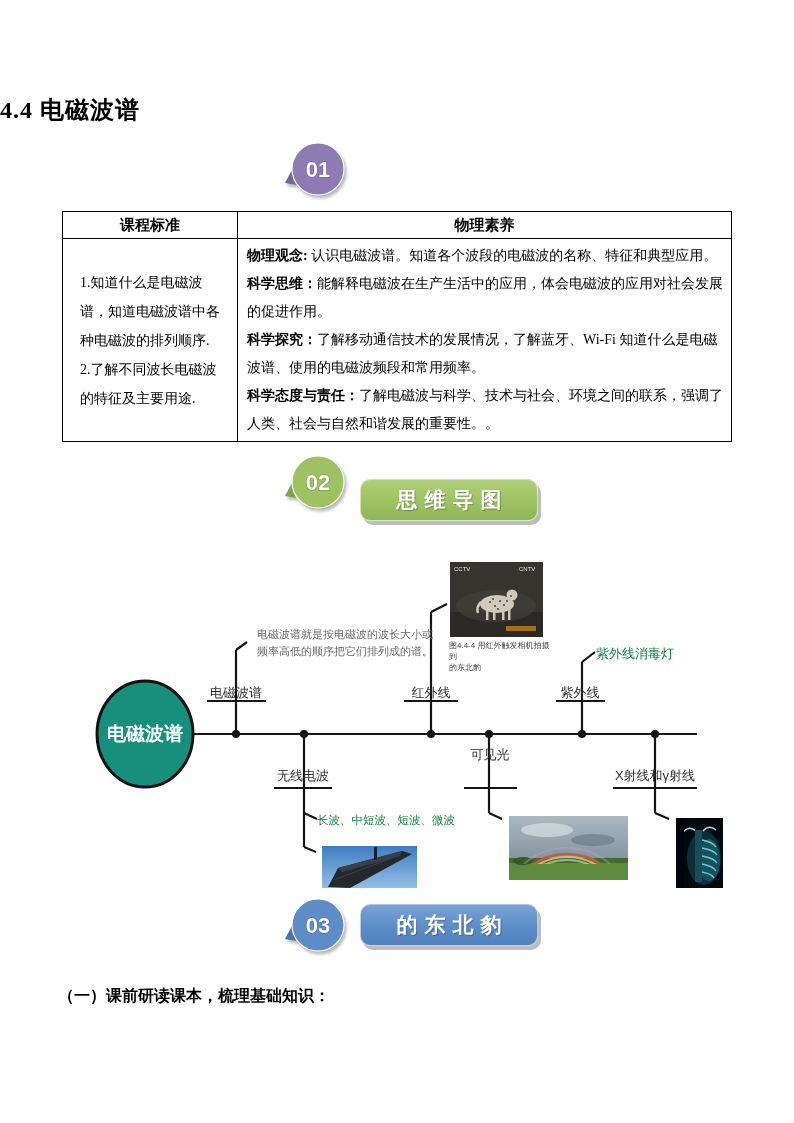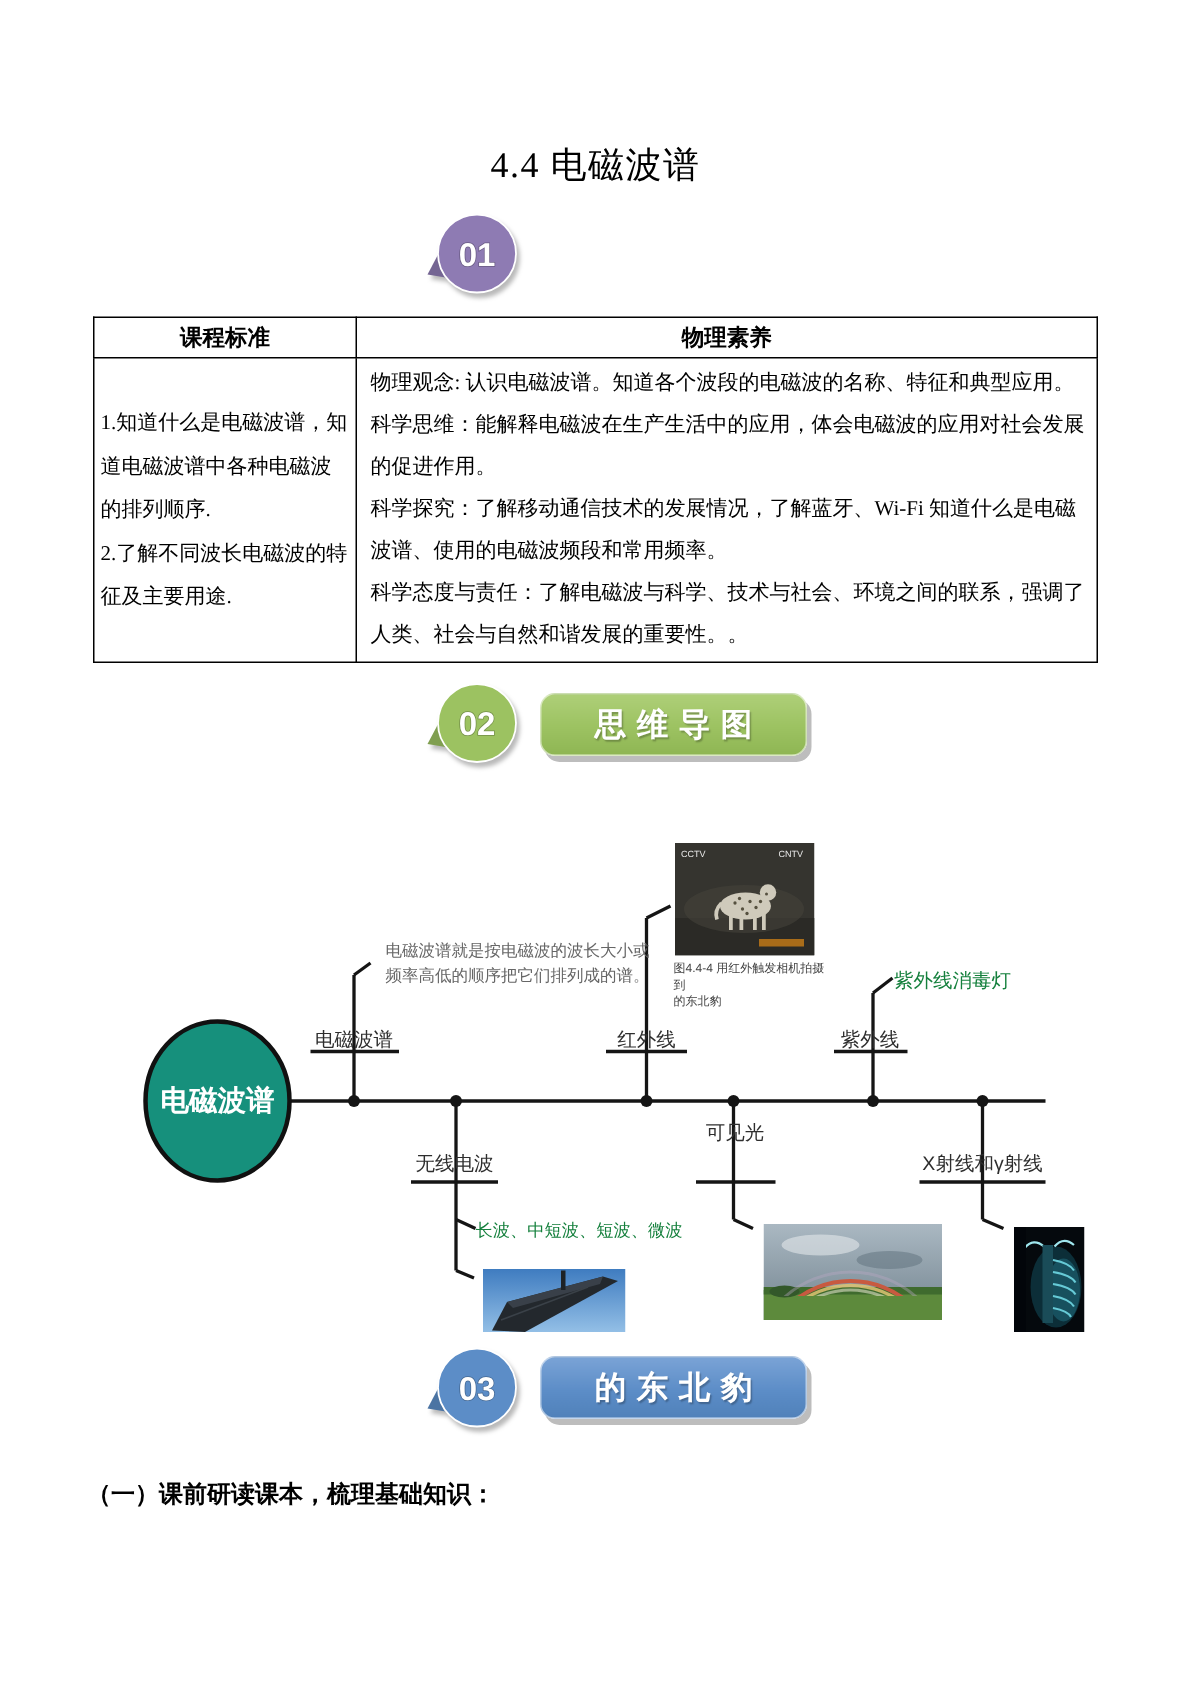--- a/index.html
+++ b/index.html
@@ -1,46 +1,46 @@
 <!DOCTYPE html>
 <html><head>
 <meta charset="utf-8">
 <style>
   html,body{margin:0;padding:0;background:#e8e8e8;}
   .page{position:relative;width:794px;height:1123px;background:#ffffff;margin:0 auto;
         font-family:"Liberation Serif","DejaVu Serif",serif;overflow:hidden;}
 
   
-  .doc-title{position:absolute;top:94px;left:0;width:794px;text-align:center;
-             font-size:24px;font-weight:normal;color:#000;margin:0;letter-spacing:1px;}
+  .doc-title{position:absolute;top:94px;left:0;width:794px;text-align:left;
+             font-size:24px;font-weight:bold;color:#000;margin:0;letter-spacing:1px;}
 
   
   .sec-badge{position:absolute;left:283px;filter:drop-shadow(2px 3px 1.5px #b9b9b9);}
   .banner{position:absolute;left:360px;width:176px;height:40px;border-radius:10px;
           box-shadow:3px 4px 0 #bdbdbd;border:1px solid rgba(255,255,255,.55);
           display:flex;align-items:center;justify-content:center;
           font-family:"Liberation Sans","DejaVu Sans",sans-serif;}
   .banner span{color:#fff;font-weight:bold;font-size:21px;letter-spacing:7px;margin-right:-7px;
                text-shadow:1px 1px 1px rgba(0,0,0,.25);}
   .banner.s1{background:linear-gradient(#a18fc4,#8e7bb3 55%,#836fa9);}
-  .banner.s2{background:linear-gradient(#aecf78,#9cc261 55%,#8fb654);}
+  .banner.s2{background:linear-gradient(#aecf78,#9cc261 55%,#8fb654);margin-top:17px;}
   .banner.s3{background:linear-gradient(#7aa3d6,#5c8dc7 55%,#5081ba);}
   .badge-num{font-family:"Liberation Sans","DejaVu Sans",sans-serif;font-weight:bold;font-size:22px;
              fill:#ffffff;paint-order:stroke;stroke:rgba(0,0,0,.28);stroke-width:1px;}
 
   
   .obj-table{position:absolute;left:62px;top:211px;width:670px;border-collapse:collapse;
              table-layout:fixed;font-size:14px;color:#000;}
   .obj-table th,.obj-table td{border:1.5px solid #000;}
   .obj-table th{height:26px;font-weight:bold;font-size:15px;text-align:center;padding:0;}
   .col-std{width:174px;}
-  .std-cell{vertical-align:middle;padding:4px 4px;line-height:29px;}
+  .std-cell{vertical-align:middle;padding:4px 17px;line-height:29px;}
   .lit-cell{vertical-align:top;padding:3px 6px 3px 9px;line-height:28px;}
   .lit-cell p{margin:0;}
-  .lit-cell b{font-weight:normal;margin-top:16px;}
+  .lit-cell b{font-weight:bold;margin-top:16px;}
 
   
   .mindmap-svg{position:absolute;left:0;top:555px;pointer-events:none;}
   .mm-label{position:absolute;transform:translateX(-50%);white-space:nowrap;
             font-family:"Liberation Sans","DejaVu Sans",sans-serif;font-size:13px;color:#2e2e2e;}
   .mm-root-label{position:absolute;left:145px;top:734px;transform:translate(-50%,-50%);
                  font-family:"Liberation Sans","DejaVu Sans",sans-serif;
                  color:#fff;font-weight:bold;font-size:19px;white-space:nowrap;}
   .mm-note{position:absolute;left:257px;top:626px;width:190px;
            font-family:"Liberation Sans","DejaVu Sans",sans-serif;

